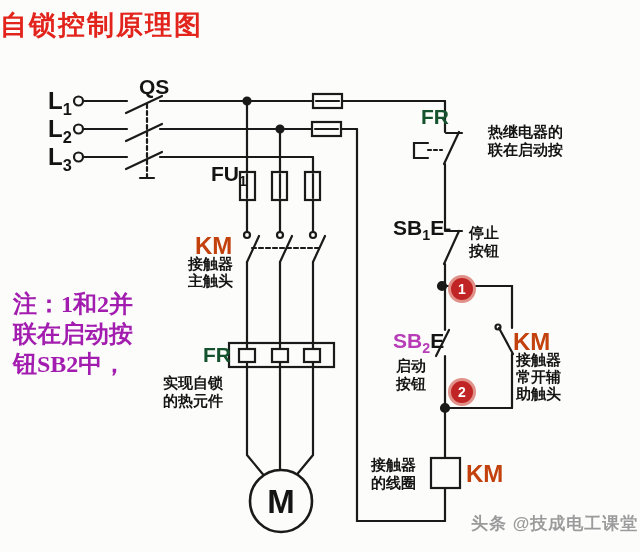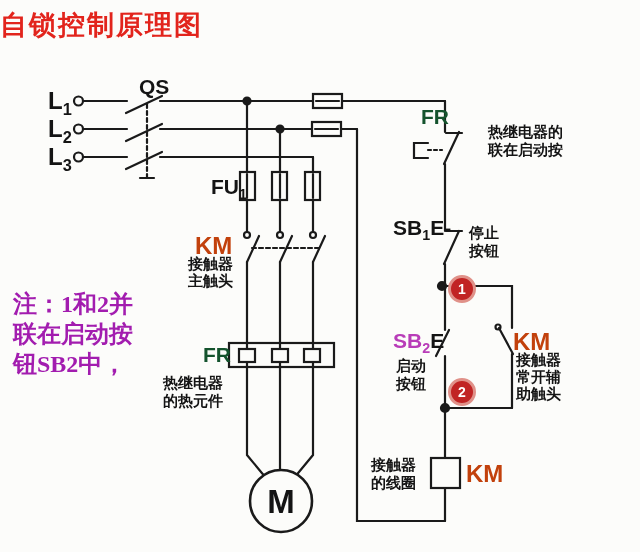--- a/index.html
+++ b/index.html
@@ -152,28 +152,28 @@
 
   <div class="lbl title">自锁控制原理图</div>
 
   <div class="lbl mid" style="left:48px;top:88px"><span>L</span><sub>1</sub></div>
   <div class="lbl mid" style="left:48px;top:116px"><span>L</span><sub>2</sub></div>
   <div class="lbl mid" style="left:48px;top:144px"><span>L</span><sub>3</sub></div>
 
   <div class="lbl big" style="left:127px;top:75px">QS</div>
 
 
-  <div class="lbl big" style="left:199px;top:175px"><span>FU</span><sub>1</sub></div>
+  <div class="lbl big" style="left:199px;top:162px"><span>FU</span><sub>1</sub></div>
 
   <div class="lbl mid teal" style="left:195px;top:233px">KM</div>
   <div class="lbl small" style="left:188px;top:256px">接触器</div>
   <div class="lbl small" style="left:188px;top:273px">主触头</div>
 
   <div class="lbl big navy" style="left:191px;top:343px">FR</div>
-  <div class="lbl small" style="left:163px;top:375px">热继电器</div>
+  <div class="lbl small" style="left:163px;top:375px">实现自锁</div>
   <div class="lbl small" style="left:163px;top:393px">的热元件</div>
 
   <div class="lbl motor-lbl">M</div>
 
   <div class="lbl big navy" style="left:409px;top:105px">FR</div>
   <div class="lbl small" style="left:488px;top:124px">热继电器的</div>
   <div class="lbl small" style="left:488px;top:142px">联在启动按</div>
 
   <div class="lbl big" style="left:381px;top:216px"><span>SB</span><sub>1</sub><span>E-</span></div>
   <div class="lbl small" style="left:469px;top:225px">停止</div>
@@ -195,14 +195,15 @@
   <div class="lbl small" style="left:371px;top:457px">接触器</div>
   <div class="lbl small" style="left:371px;top:475px">的线圈</div>
   <div class="lbl mid teal" style="left:466px;top:461px">KM</div>
 
   <div class="lbl note">
     <div>注：1和2并</div>
     <div>联在启动按</div>
     <div>钮SB2中，</div>
   </div>
 
+  <div class="lbl watermark">头条 @技成电工课堂</div>
 
 </div>
 
 </body></html>

